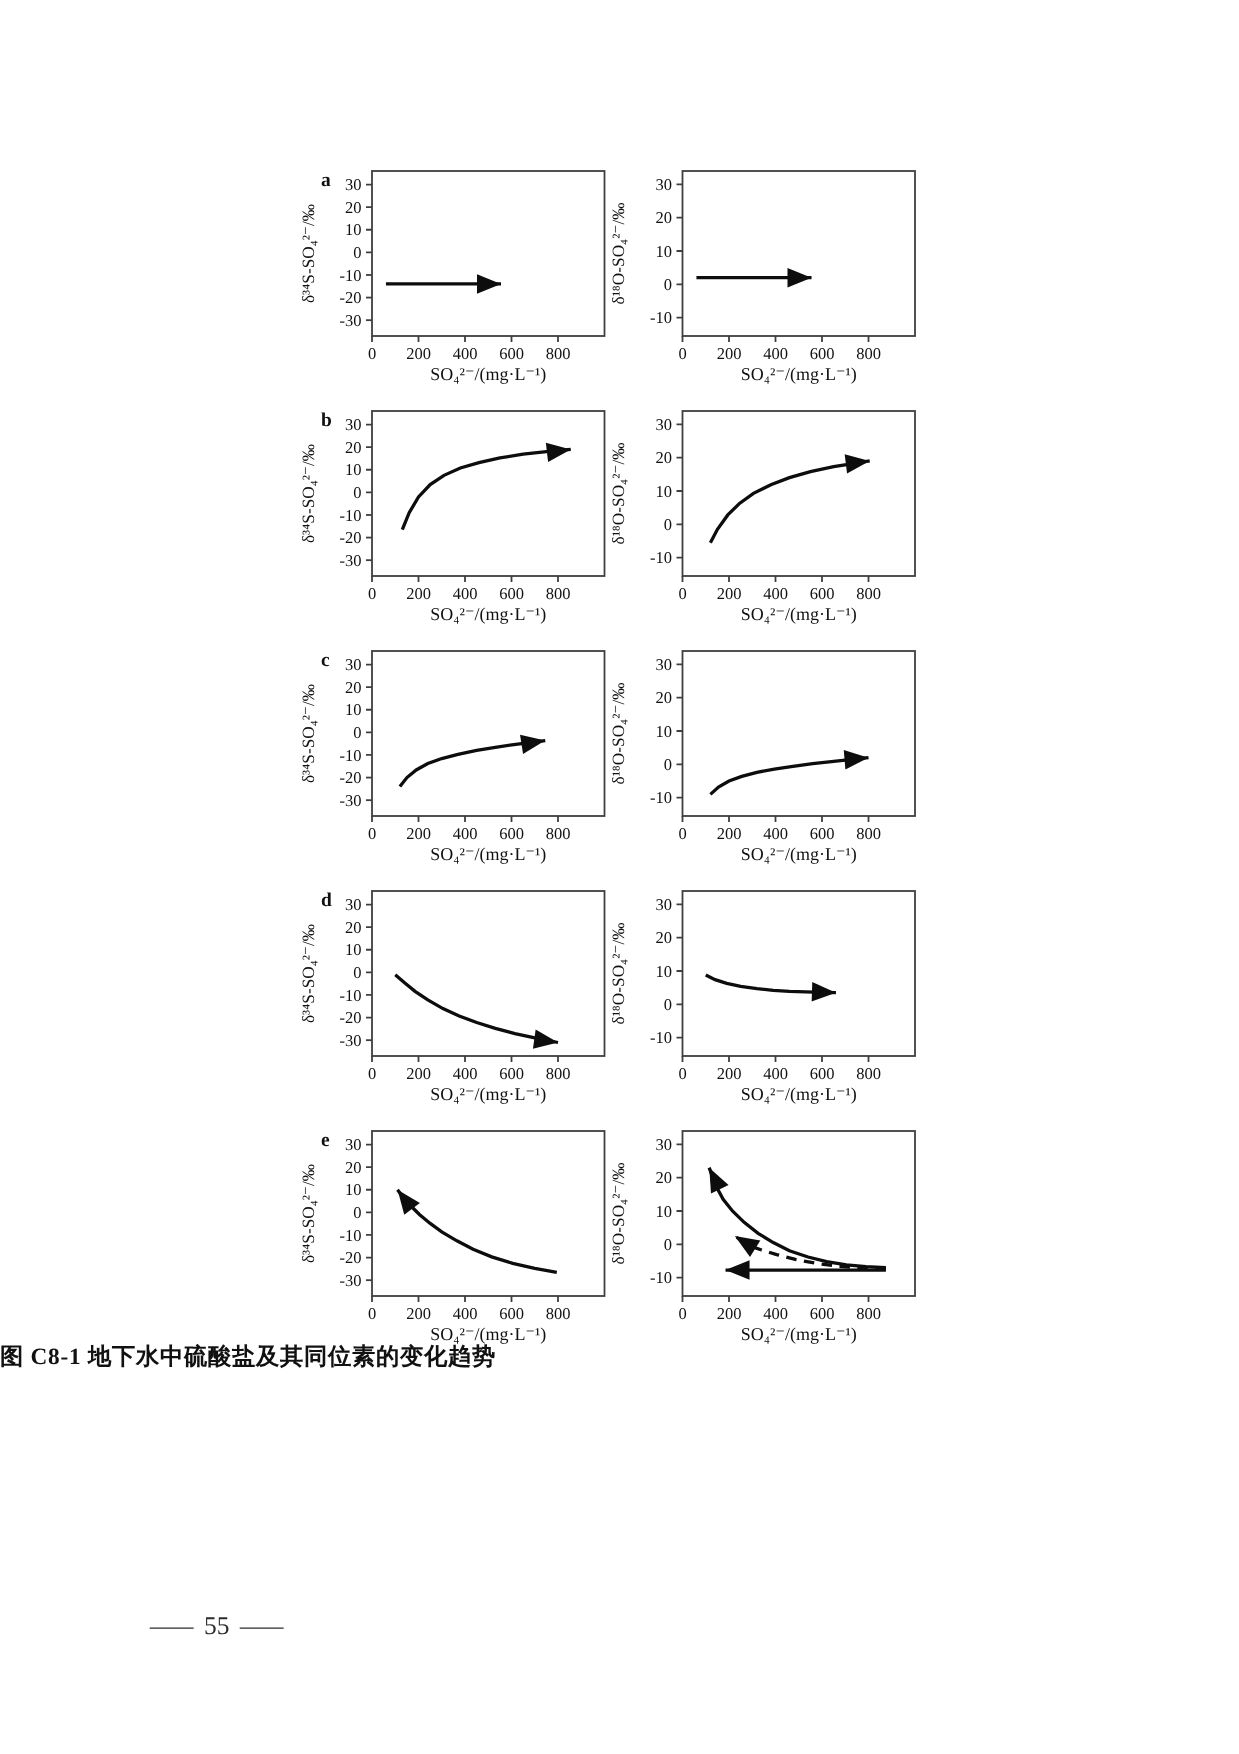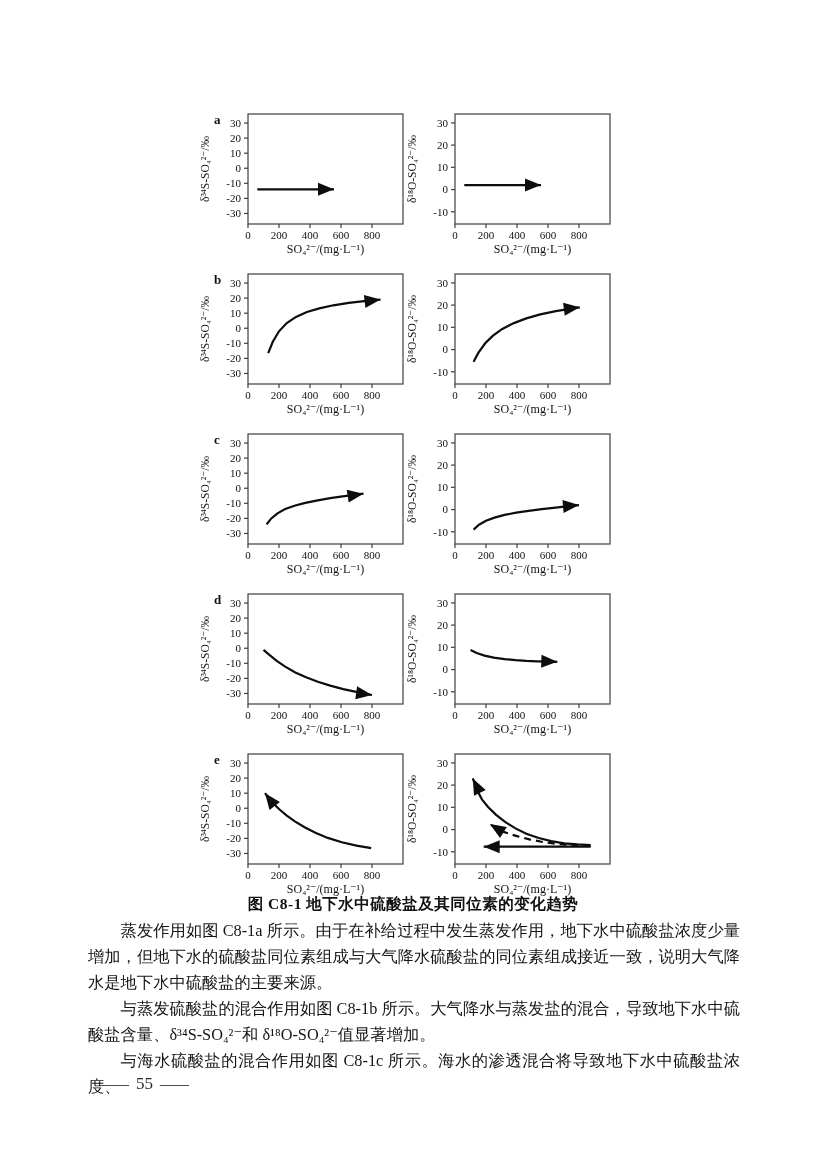--- a/index.html
+++ b/index.html
@@ -9,21 +9,21 @@
     background:#ffffff;
     font-family:"Liberation Serif","DejaVu Serif",serif;
     color:#1a1a1a;
     overflow:hidden;
   }
   .figure{position:absolute;top:106px;left:198px;width:416px;}
   .chart-row{display:flex;margin-bottom:8px;}
   .chart{width:207px;height:152px;}
   .figure-caption{
     position:absolute;top:894px;left:0;right:0;
-    text-align:center;font-weight:bold;font-size:15.5px;color:#111;
+    text-align:left;font-weight:bold;font-size:15.5px;color:#111;
     letter-spacing:0.5px;
   }
   .body-text{
     position:absolute;top:918px;left:88px;width:652px;
     font-size:16.3px;line-height:26px;text-align:justify;color:#151515;
   }
   .body-text p{margin:0;text-indent:2em;}
   .footer{
     position:absolute;top:1074px;left:106px;
     font-size:17px;color:#2c2c2c;
@@ -343,25 +343,20 @@
             <path d="M185.6 100.0 L169.4 99.3 L153.9 98.2 L139.1 96.2 L125.2 93.6 L112.8 90.4 L102.7 87.3 L94.2 84.4 L84.9 78.0" fill="none" stroke="#0d0d0d" stroke-width="2.2" stroke-dasharray="7 5"></path>
             <polygon points="84.875,78 101.9,81.0 95.0,92.0" fill="#0d0d0d"></polygon>
             <path d="M185.6 100.7 L78.7 100.7" fill="none" stroke="#0d0d0d" stroke-width="2.2"></path>
             <polygon points="78.675,100.66666666666667 94.7,94.2 94.7,107.2" fill="#0d0d0d"></polygon>
           </svg></div>
     </div>
   </div>
 
   <div class="figure-caption">图 C8-1 地下水中硫酸盐及其同位素的变化趋势</div>
 
-  <div class="body-text">
-    <p>蒸发作用如图 C8-1a 所示。由于在补给过程中发生蒸发作用，地下水中硫酸盐浓度少量增加，但地下水的硫酸盐同位素组成与大气降水硫酸盐的同位素组成接近一致，说明大气降水是地下水中硫酸盐的主要来源。</p>
-    <p>与蒸发硫酸盐的混合作用如图 C8-1b 所示。大气降水与蒸发盐的混合，导致地下水中硫酸盐含量、δ³⁴S-SO₄²⁻和 δ¹⁸O-SO₄²⁻值显著增加。</p>
-    <p>与海水硫酸盐的混合作用如图 C8-1c 所示。海水的渗透混合将导致地下水中硫酸盐浓度、</p>
-  </div>
 
   <div class="footer">
     <span class="dash">—</span>
     <span>55</span>
     <span class="dash">—</span>
   </div>
 
 </div>
 
 </body></html>

